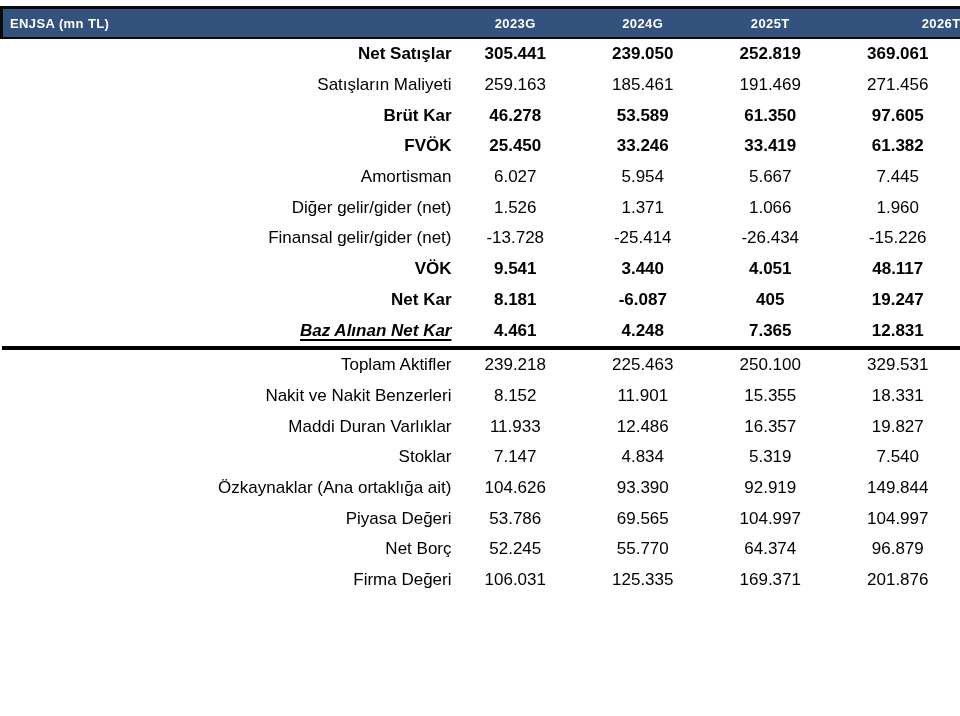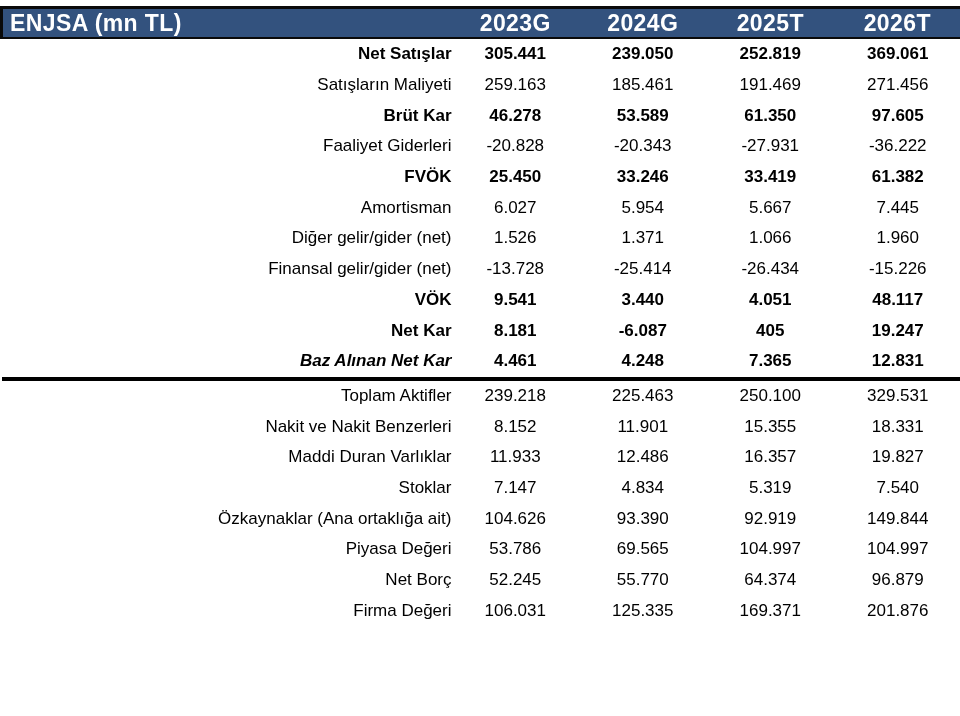--- a/index.html
+++ b/index.html
@@ -15,49 +15,50 @@
     color:var(--ink);
     box-sizing:border-box;
     padding-top:6px;
   }
   table{border-collapse:collapse;table-layout:fixed;width:960px;}
   col.c-label{width:450px;}
   col.c-val{width:127.5px;}
   thead th{
     background:var(--header-bg);
     color:var(--header-text);
-    font-size:23px;
+    font-size:13px;
     font-weight:700;
     letter-spacing:0.4px;
     height:28px;
     border-top:3px solid var(--line);
     border-bottom:2px solid var(--line);
     padding:0;
     margin-top:46px;
   }
   th.title-cell{
     text-align:left;
     padding-left:7px;
     border-left:3px solid var(--line);
   }
   th.col-cell{text-align:center;}
-  th.col-cell.last{border-right:2px solid var(--line);}
+  th.col-cell.last{border-right:2px solid var(--line);text-align:right;}
   td{
     height:30.7px;
     font-size:17px;
     padding:0;
     vertical-align:middle;
     white-space:nowrap;
   }
   td.label{text-align:right;padding-left:8px;}
   td.val{text-align:center;}
   tr.bold td{font-weight:700;}
   tr.emphasis td{font-weight:700;border-bottom:4px solid #000;}
   tr.emphasis td.label{
     font-style:italic;
+    text-decoration:underline;
     text-decoration-thickness:2px;
     text-underline-offset:3px;
   }
 </style>
 </head>
 <body>
 
 <div class="sheet">
   <table>
     <colgroup>
@@ -91,27 +92,20 @@
           <td class="val">191.469</td>
           <td class="val">271.456</td>
         </tr>
         <tr class="bold">
           <td class="label">Brüt Kar</td>
           <td class="val">46.278</td>
           <td class="val">53.589</td>
           <td class="val">61.350</td>
           <td class="val">97.605</td>
         </tr>
-        <tr>
-          <td class="label">Faaliyet Giderleri</td>
-          <td class="val">-20.828</td>
-          <td class="val">-20.343</td>
-          <td class="val">-27.931</td>
-          <td class="val">-36.222</td>
-        </tr>
         <tr class="bold">
           <td class="label">FVÖK</td>
           <td class="val">25.450</td>
           <td class="val">33.246</td>
           <td class="val">33.419</td>
           <td class="val">61.382</td>
         </tr>
         <tr>
           <td class="label">Amortisman</td>
           <td class="val">6.027</td>

